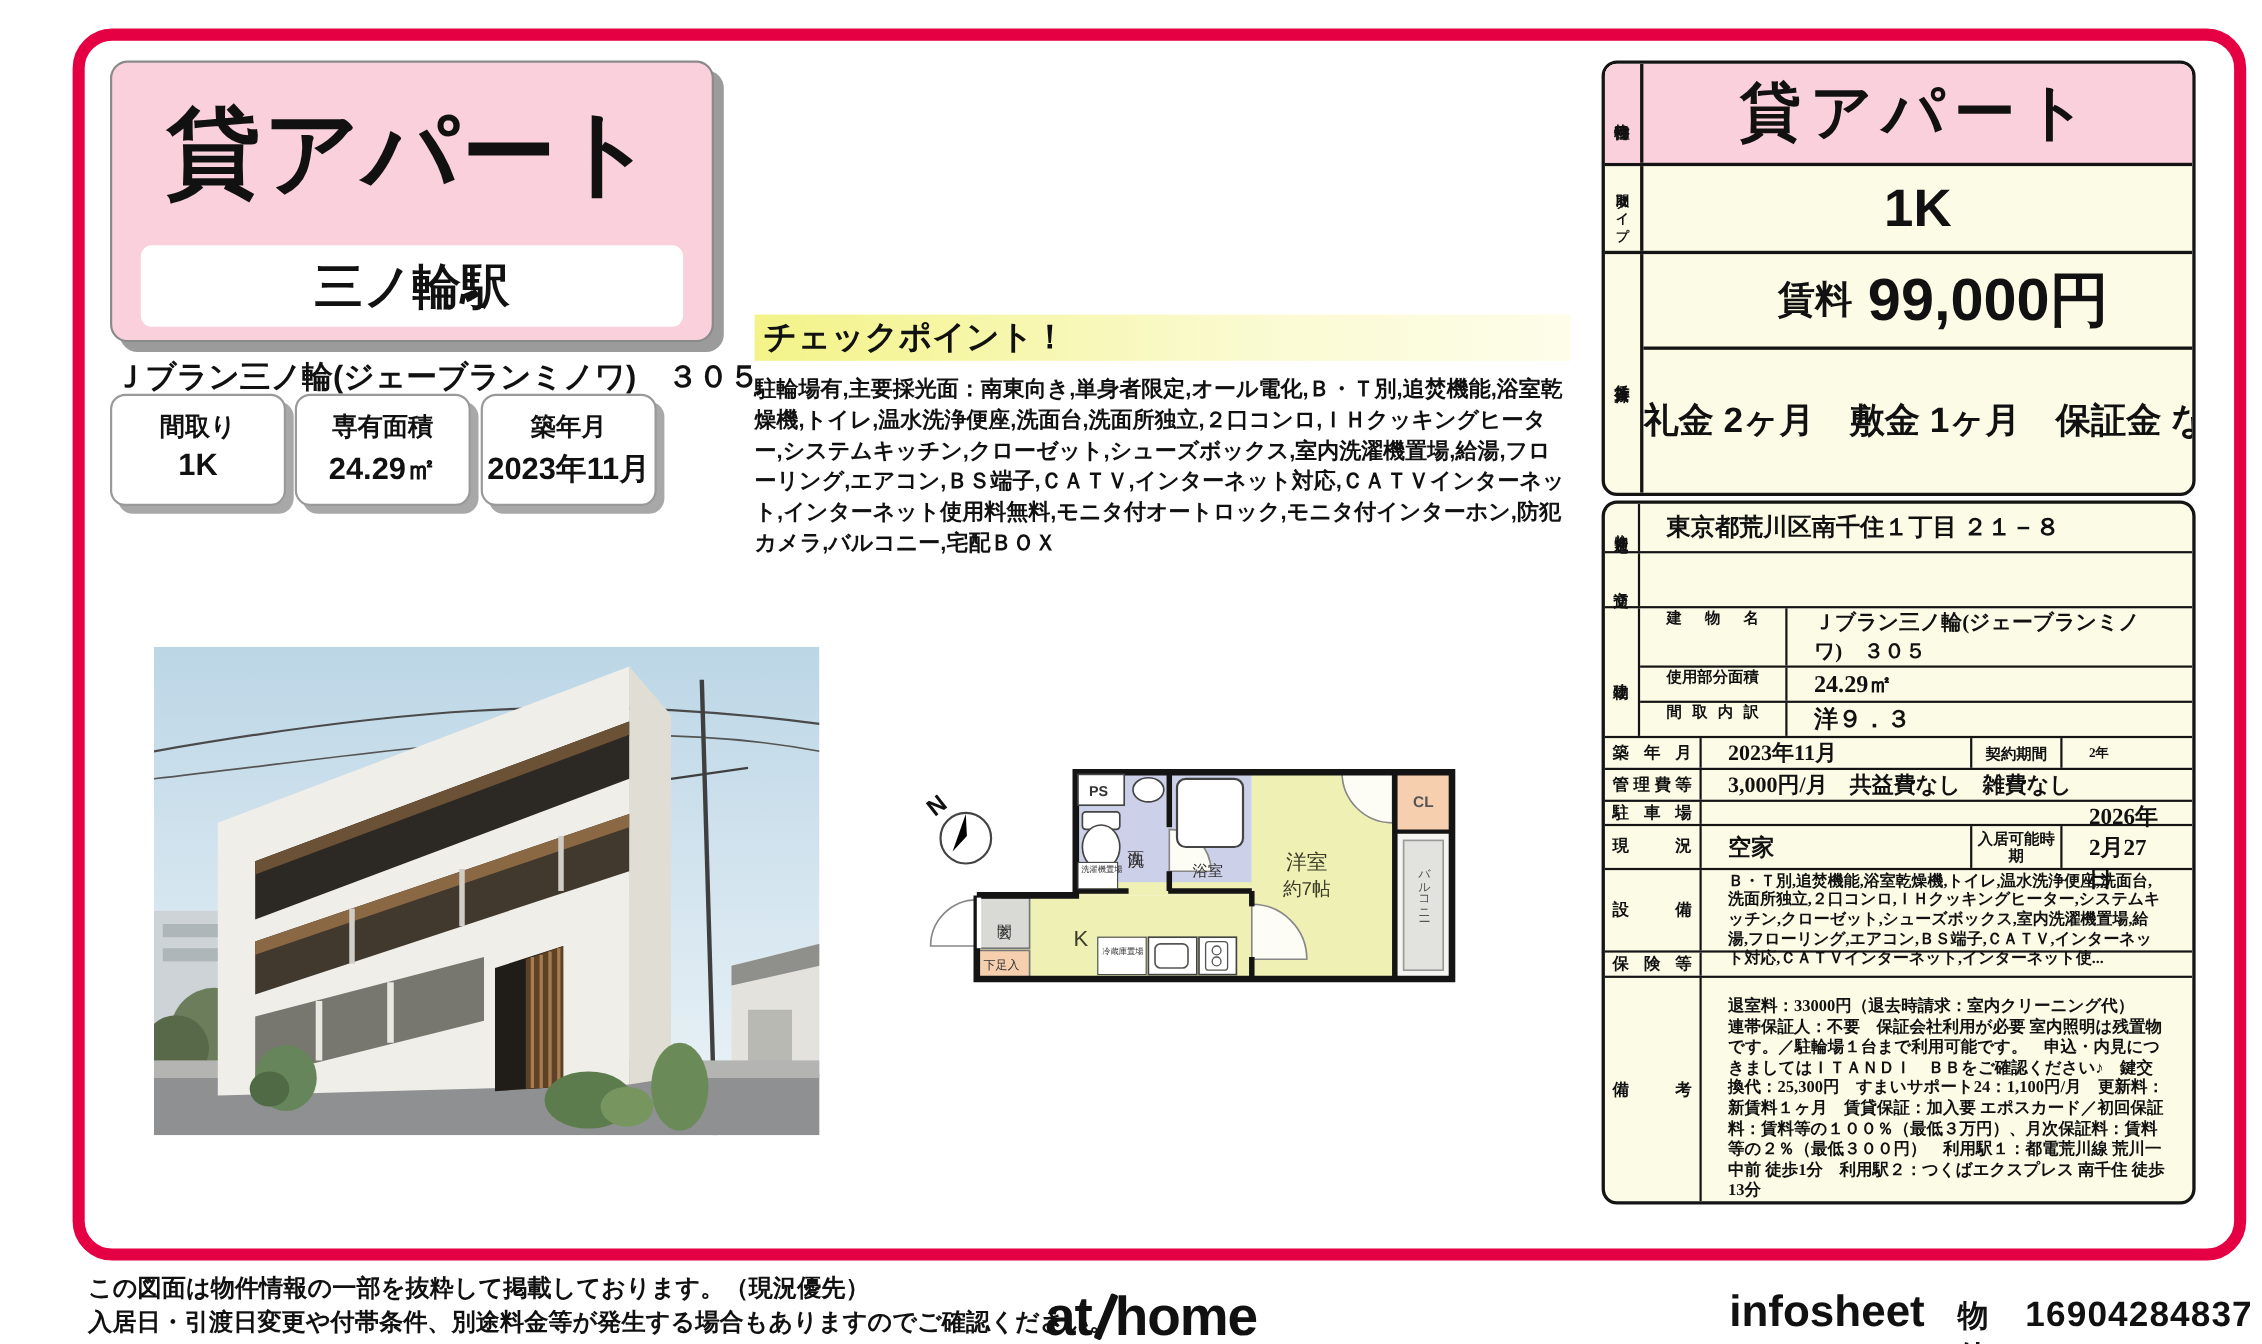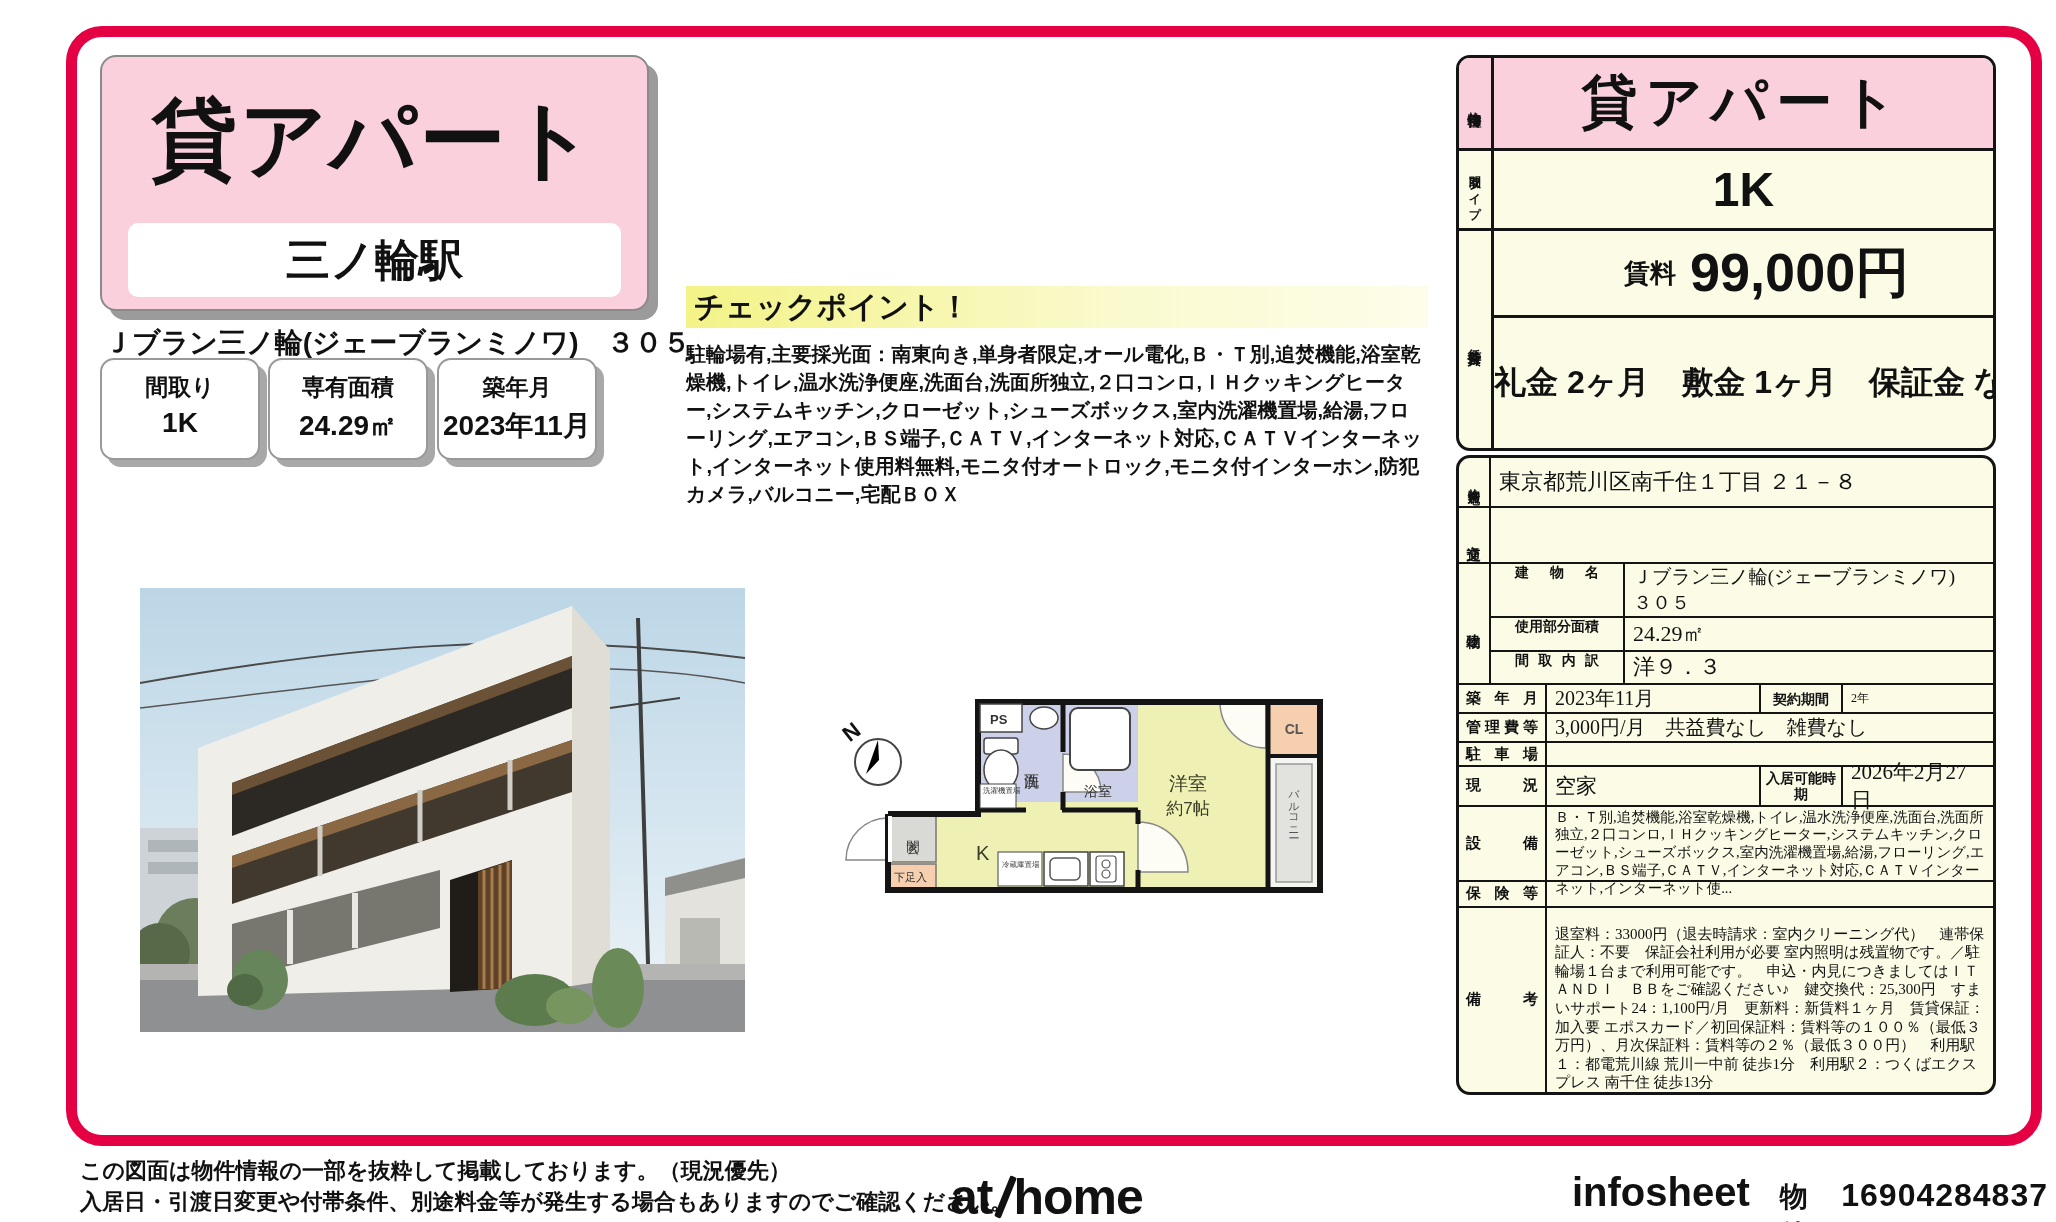--- a/index.html
+++ b/index.html
@@ -42,36 +42,36 @@
   .vtext{writing-mode:vertical-rl;font-size:14px;font-weight:700;line-height:1;letter-spacing:1px;}
   .vtext.small{font-size:12px;}
   .sval{flex:1;display:flex;align-items:center;justify-content:center;}
   .r-pink{background:#f9d0dc;}
   .s1{height:90px;}.s1 .sval{font-size:56px;font-weight:800;letter-spacing:8px;}
   .s2{height:80px;}.s2 .sval{font-size:56px;font-weight:800;letter-spacing:6px;}
   .s3{height:77px;}.s3 .sval{font-size:48px;font-weight:800;}
   .s4{flex:1;}
   .rent-stack{flex:1;display:flex;flex-direction:column;}
   .rent-row{height:84px;border-bottom:3px solid #141414;display:flex;align-items:center;justify-content:center;gap:14px;}
-  .rent-label{font-size:26px;font-weight:800;}
+  .rent-label{font-size:34px;font-weight:800;}
   .rent-value{font-size:54px;font-weight:800;}
   .terms-row{flex:1;display:flex;align-items:center;justify-content:center;font-size:32px;font-weight:800;white-space:pre;}
 
   
   .det-table{left:1456px;top:455px;width:534px;height:634px;border:3px solid #141414;border-radius:14px;
     background:#fbfbe6;display:flex;flex-direction:column;overflow:hidden;
     font-family:"Liberation Serif","DejaVu Serif",serif;}
   .drow{display:flex;border-bottom:2px solid #141414;align-items:stretch;}
   .drow:last-child{border-bottom:none;}
   .dlabel-v{width:30px;flex:0 0 30px;border-right:2px solid #141414;display:flex;align-items:center;
     justify-content:center;font-family:"Liberation Sans","DejaVu Sans",sans-serif;}
   .dlabel-h{width:72px;flex:0 0 72px;border-right:2px solid #141414;display:flex;align-items:center;
     padding:0 7px;font-family:"Liberation Sans","DejaVu Sans",sans-serif;}
   .dlabel-h span{display:block;width:100%;font-size:15px;font-weight:700;text-align:justify;text-align-last:justify;}
-  .dval{flex:1;display:flex;align-items:center;padding:0 8px;font-size:22px;}
+  .dval{flex:1;display:flex;align-items:center;padding:0 24px;font-size:22px;font-weight:bold;}
   .stack{flex:1;display:flex;flex-direction:column;}
   .subrow{display:flex;border-bottom:2px solid #141414;flex:1;}
   .subrow:last-child{border-bottom:none;}
   .sublabel{width:112px;flex:0 0 112px;border-right:2px solid #141414;display:flex;
     justify-content:center;padding:0 10px;font-family:"Liberation Sans","DejaVu Sans",sans-serif;}
   .sublabel span{display:block;width:100%;max-width:84px;font-size:14px;font-weight:700;text-align:justify;text-align-last:justify;}
   .midlabel{width:70px;flex:0 0 70px;border-left:2px solid #141414;border-right:2px solid #141414;
     display:flex;align-items:center;justify-content:center;padding:0 5px;
     font-family:"Liberation Sans","DejaVu Sans",sans-serif;}
   .midlabel span{display:block;width:100%;font-size:14px;font-weight:700;text-align:center;line-height:1.15;}

